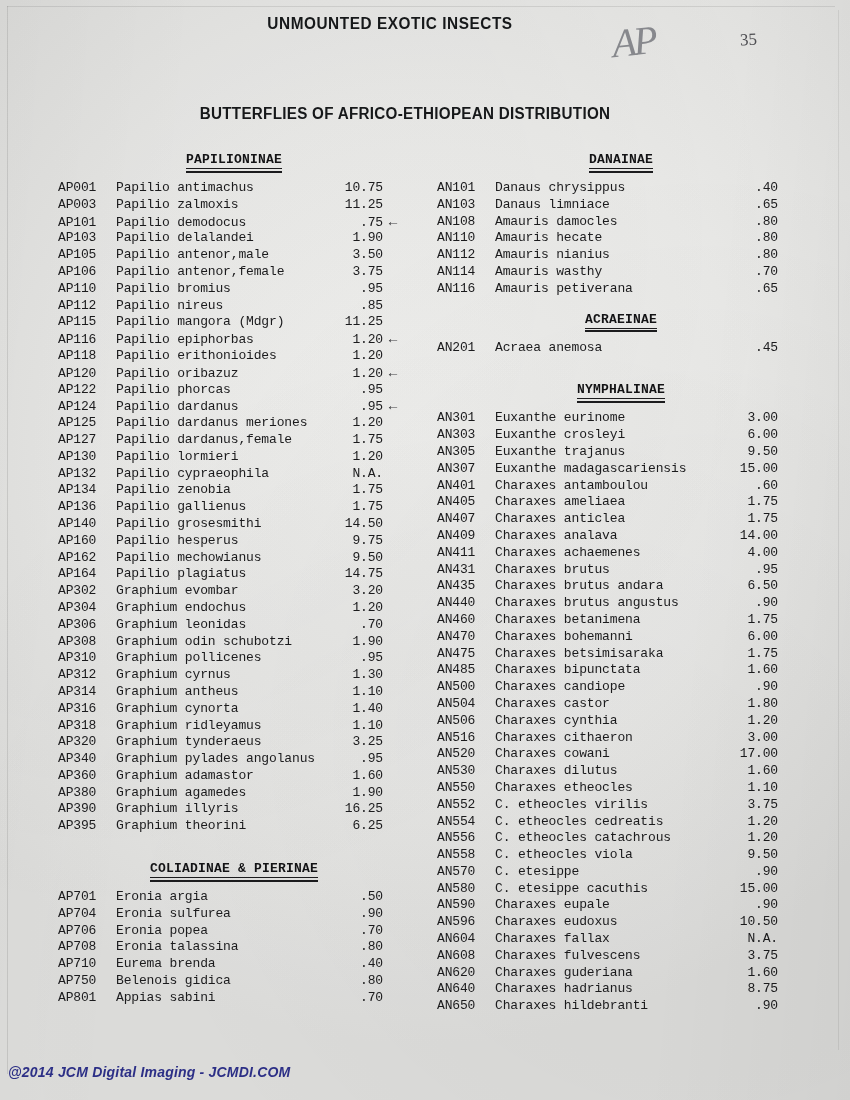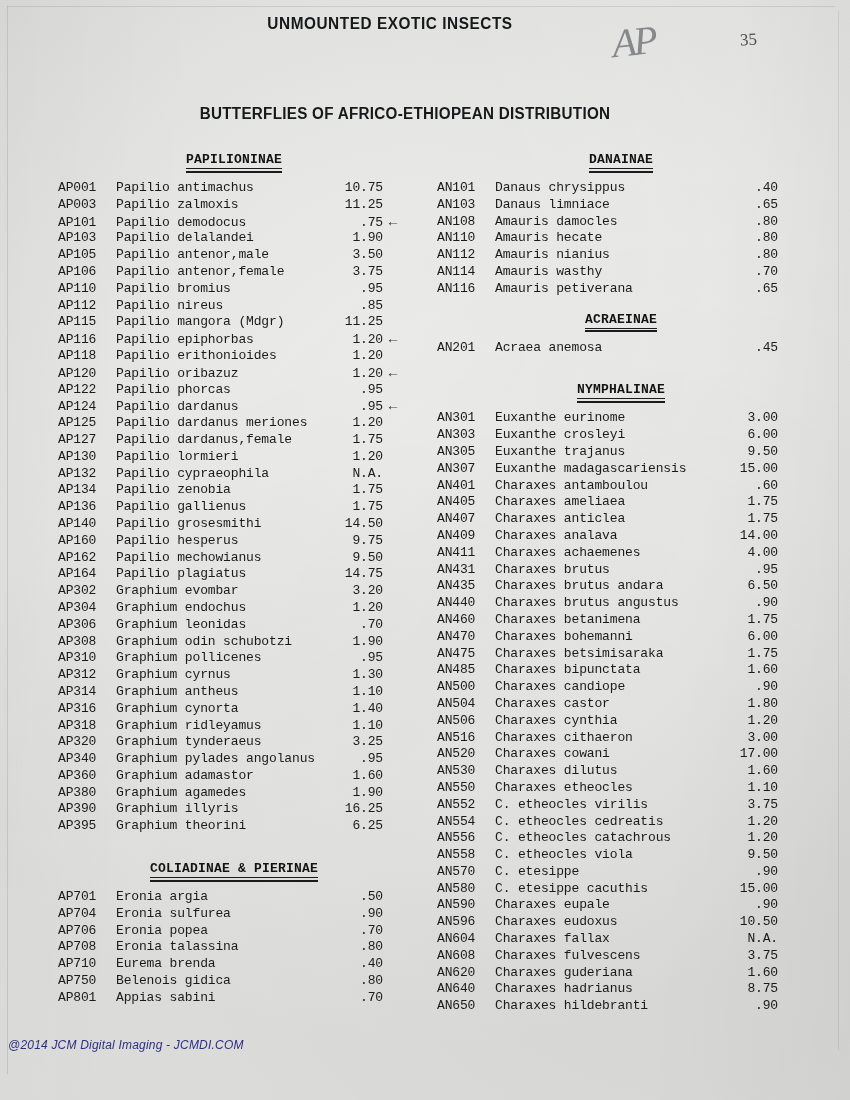--- a/index.html
+++ b/index.html
@@ -171,25 +171,25 @@
     font-family: "Liberation Serif", serif;
     font-size: 14px;
   }
 
   .gap-sm { height: 14px; }
   .gap-md { height: 26px; }
 
   
   .watermark {
     position: absolute;
-    left: 8px; top: 1038px;
+    left: 8px; top: 1064px;
     font-family: "Liberation Sans", sans-serif;
     font-style: italic;
-    font-weight: normal;
-    font-size: 12px;
+    font-weight: bold;
+    font-size: 14px;
     color: #2c2f86;
     letter-spacing: 0.2px;
     z-index: 6;
     white-space: nowrap;
   }
 </style>
 </head>
 <body>
 
 <div class="page">

